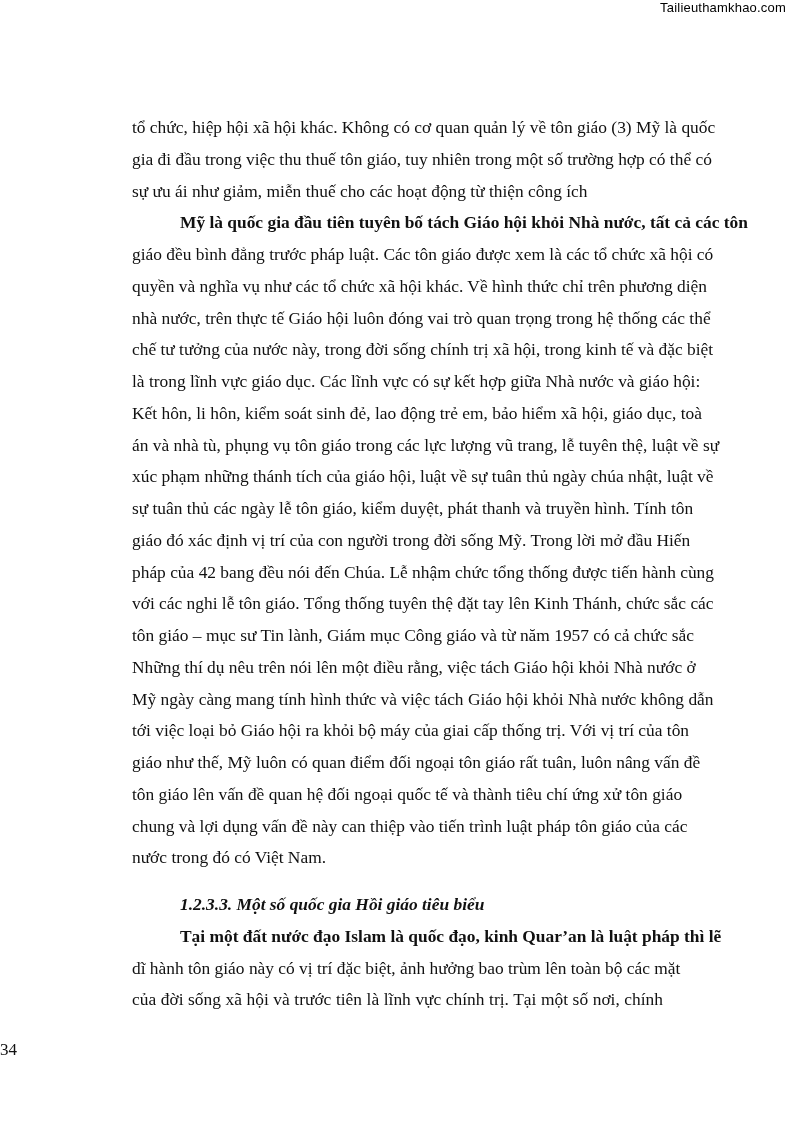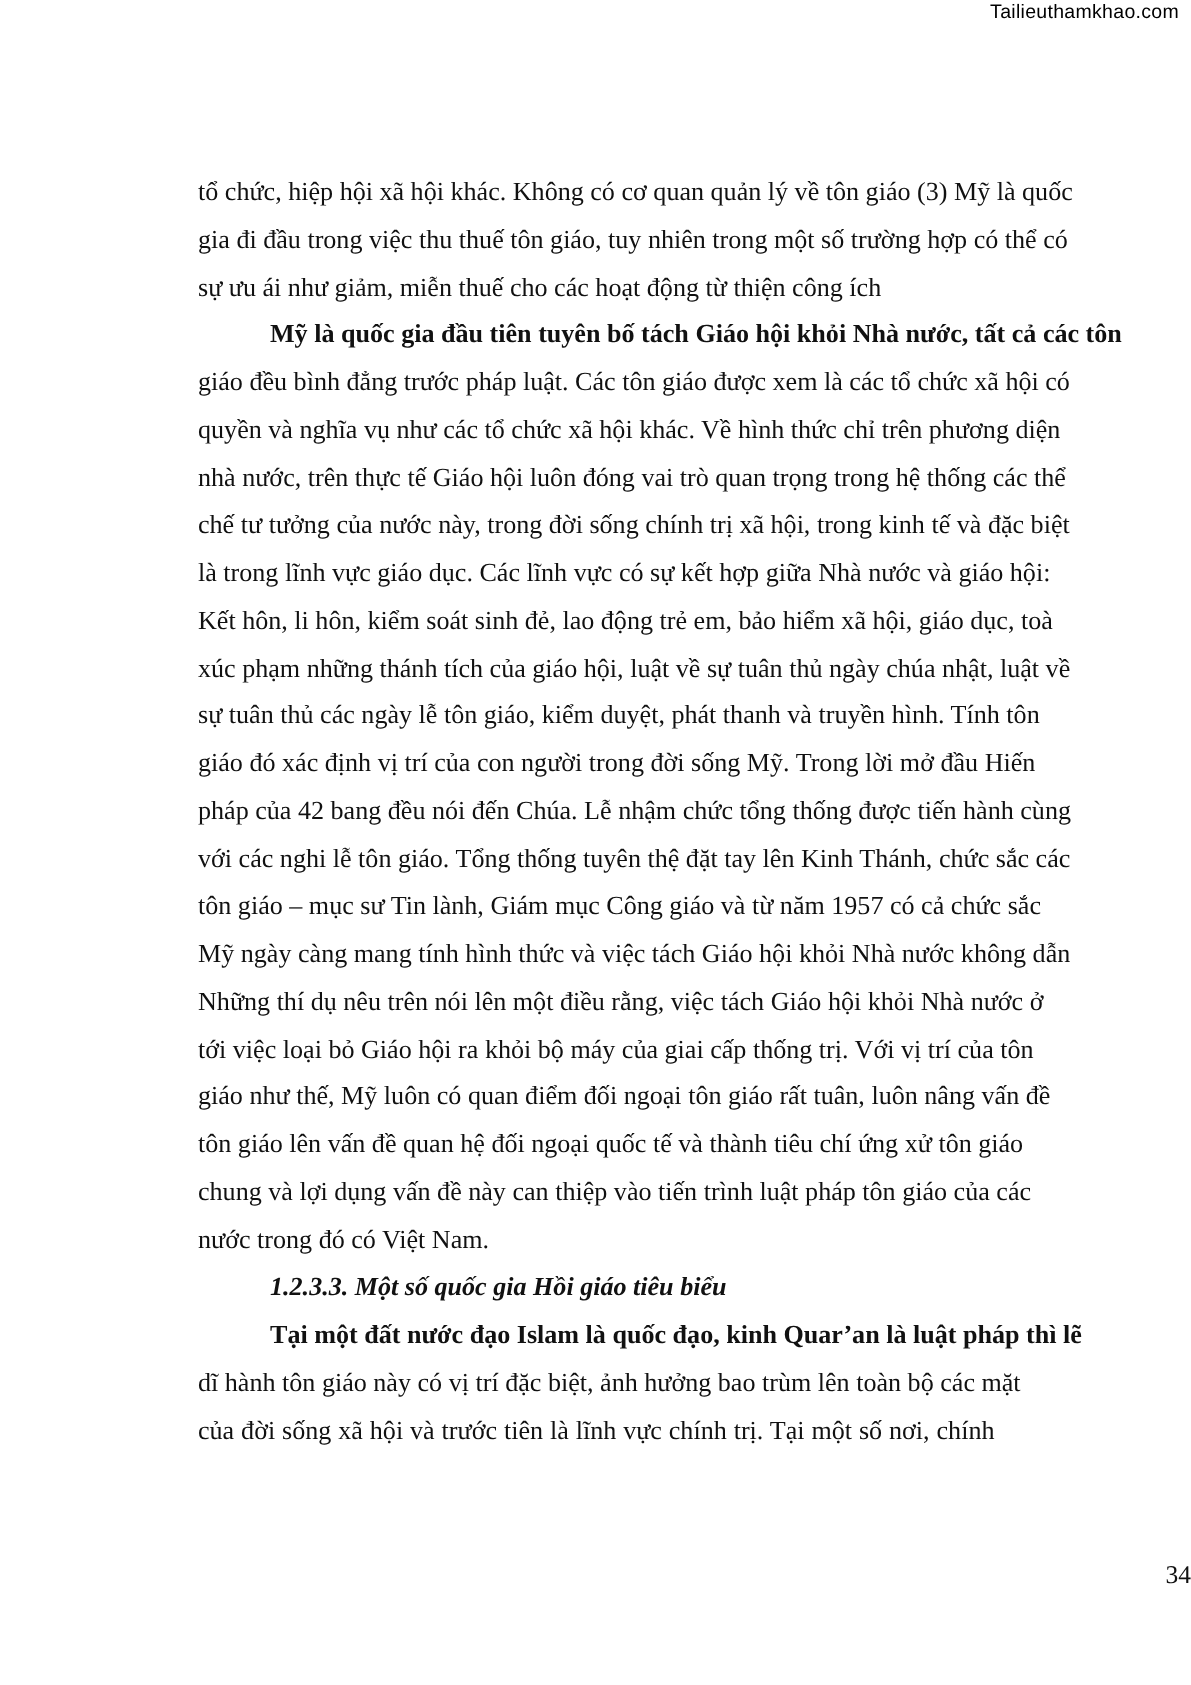--- a/index.html
+++ b/index.html
@@ -10,23 +10,23 @@
       color: #000000; letter-spacing: 0.2px;
     }
     .page-body {
       position: absolute; left: 132px; top: 112px; width: 531px;
       font-family: "Liberation Serif", serif; font-size: 17.4px;
       line-height: 31.75px; color: #111111;
     }
     .line { display: block; white-space: nowrap; text-align: justify; text-align-last: justify; height: 31.75px; }
     .line.last { text-align-last: left; }
     .line.indent { padding-left: 48px; font-weight: bold; }
-    .heading { font-weight: bold; font-style: italic; padding-left: 48px; text-align-last: left; }
+    .heading { font-weight: bold; font-style: italic; padding-left: 48px; text-align-last: left; margin-top: 15px; }
     .page-number {
-      position: absolute; top: 1040px; left: 0; width: 794px; text-align: right;
+      position: absolute; top: 1040px; left: 0; width: 794px; text-align: left;
       font-family: "Liberation Serif", serif; font-size: 17px; color: #111;
     }
   </style>
 </head>
 <body>
 
 <div class="watermark">Tailieuthamkhao.com</div>
 
 <div class="page-body">
   <div>
@@ -35,28 +35,29 @@
     <span class="line last">sự ưu ái như giảm, miễn thuế cho các hoạt động từ thiện công ích</span>
   </div>
   <div>
     <span class="line indent">Mỹ là quốc gia đầu tiên tuyên bố tách Giáo hội khỏi Nhà nước, tất cả các tôn</span>
     <span class="line">giáo đều bình đẳng trước pháp luật. Các tôn giáo được xem là các tổ chức xã hội có</span>
     <span class="line">quyền và nghĩa vụ như các tổ chức xã hội khác. Về hình thức chỉ trên phương diện</span>
     <span class="line">nhà nước, trên thực tế Giáo hội luôn đóng vai trò quan trọng trong hệ thống các thể</span>
     <span class="line">chế tư tưởng của nước này, trong đời sống chính trị xã hội, trong kinh tế và đặc biệt</span>
     <span class="line">là trong lĩnh vực giáo dục. Các lĩnh vực có sự kết hợp giữa Nhà nước và giáo hội:</span>
     <span class="line">Kết hôn, li hôn, kiểm soát sinh đẻ, lao động trẻ em, bảo hiểm xã hội, giáo dục, toà</span>
+    <span class="line">án và nhà tù, phụng vụ tôn giáo trong các lực lượng vũ trang, lễ tuyên thệ, luật về sự</span>
     <span class="line">xúc phạm những thánh tích của giáo hội, luật về sự tuân thủ ngày chúa nhật, luật về</span>
     <span class="line">sự tuân thủ các ngày lễ tôn giáo, kiểm duyệt, phát thanh và truyền hình. Tính tôn</span>
     <span class="line">giáo đó xác định vị trí của con người trong đời sống Mỹ. Trong lời mở đầu Hiến</span>
     <span class="line">pháp của 42 bang đều nói đến Chúa. Lễ nhậm chức tổng thống được tiến hành cùng</span>
     <span class="line">với các nghi lễ tôn giáo. Tổng thống tuyên thệ đặt tay lên Kinh Thánh, chức sắc các</span>
     <span class="line">tôn giáo – mục sư Tin lành, Giám mục Công giáo và từ năm 1957 có cả chức sắc</span>
+    <span class="line">Những thí dụ nêu trên nói lên một điều rằng, việc tách Giáo hội khỏi Nhà nước ở</span>
     <span class="line">Mỹ ngày càng mang tính hình thức và việc tách Giáo hội khỏi Nhà nước không dẫn</span>
-    <span class="line">Những thí dụ nêu trên nói lên một điều rằng, việc tách Giáo hội khỏi Nhà nước ở</span>
     <span class="line">tới việc loại bỏ Giáo hội ra khỏi bộ máy của giai cấp thống trị. Với vị trí của tôn</span>
     <span class="line">giáo như thế, Mỹ luôn có quan điểm đối ngoại tôn giáo rất tuân, luôn nâng vấn đề</span>
     <span class="line">tôn giáo lên vấn đề quan hệ đối ngoại quốc tế và thành tiêu chí ứng xử tôn giáo</span>
     <span class="line">chung và lợi dụng vấn đề này can thiệp vào tiến trình luật pháp tôn giáo của các</span>
     <span class="line last">nước trong đó có Việt Nam.</span>
   </div>
   <div class="line heading">1.2.3.3. Một số quốc gia Hồi giáo tiêu biểu</div>
   <div>
     <span class="line indent">Tại một đất nước đạo Islam là quốc đạo, kinh Quar’an là luật pháp thì lẽ</span>
     <span class="line">dĩ hành tôn giáo này có vị trí đặc biệt, ảnh hưởng bao trùm lên toàn bộ các mặt</span>

